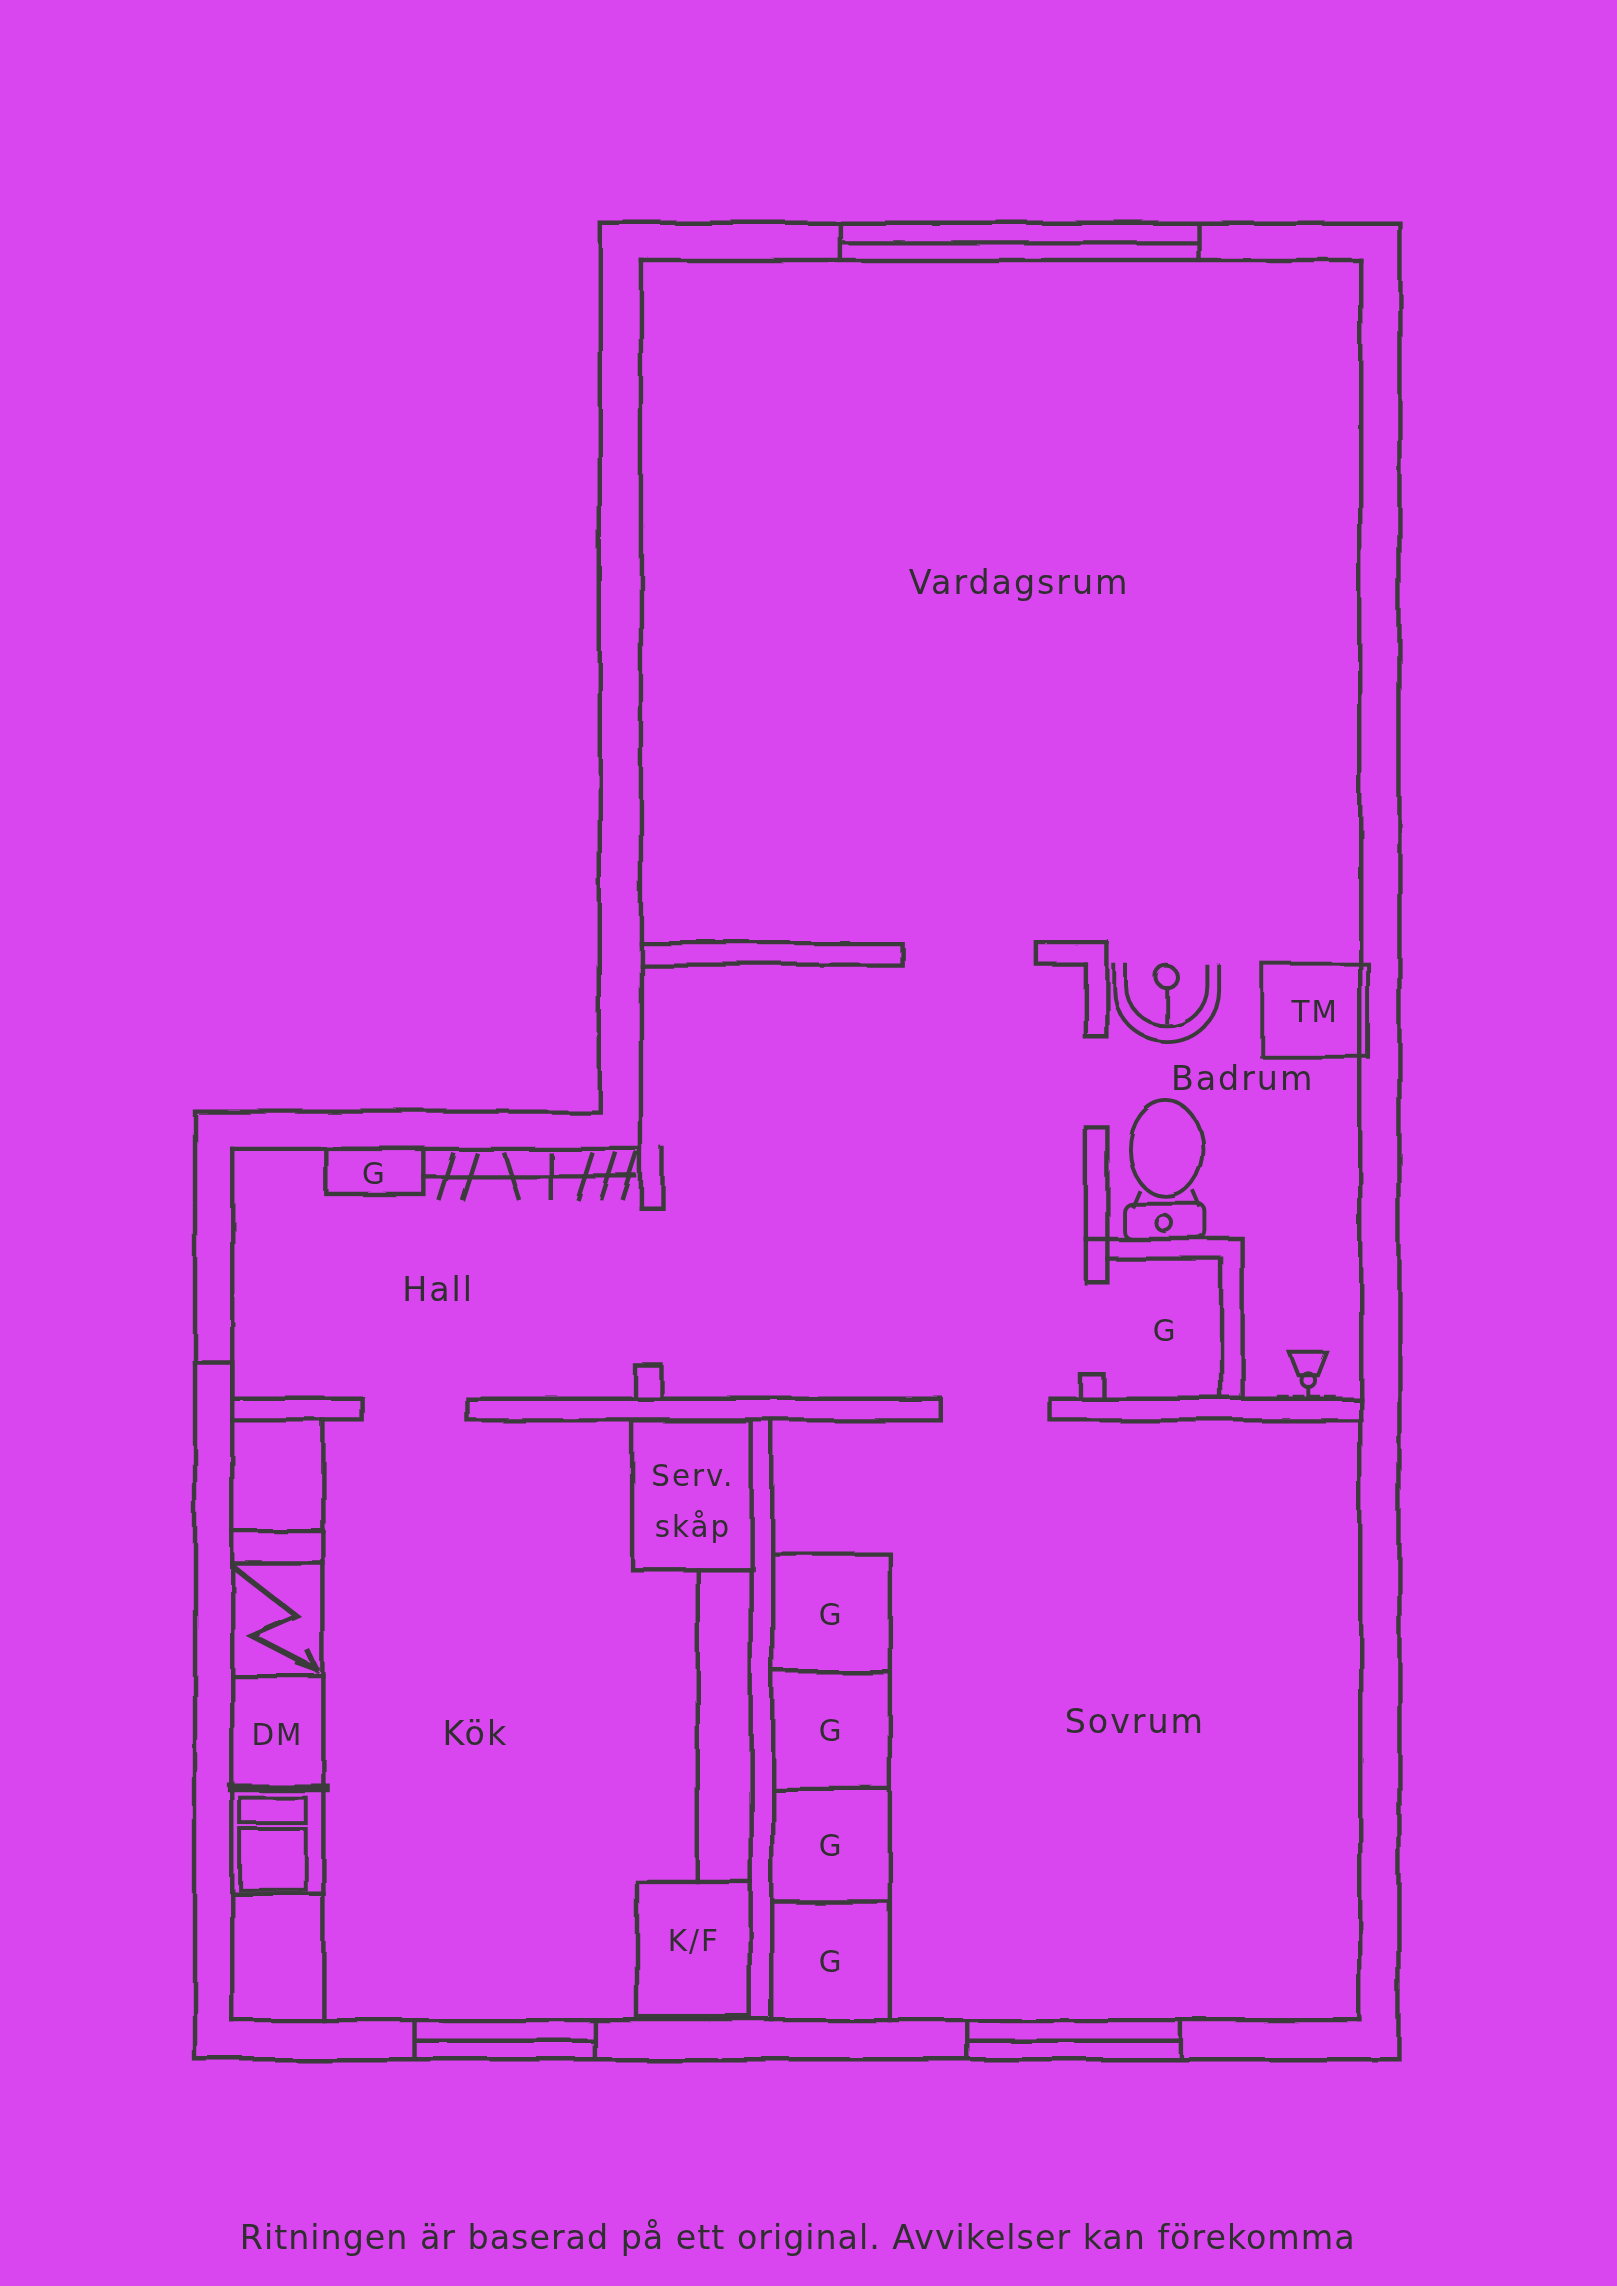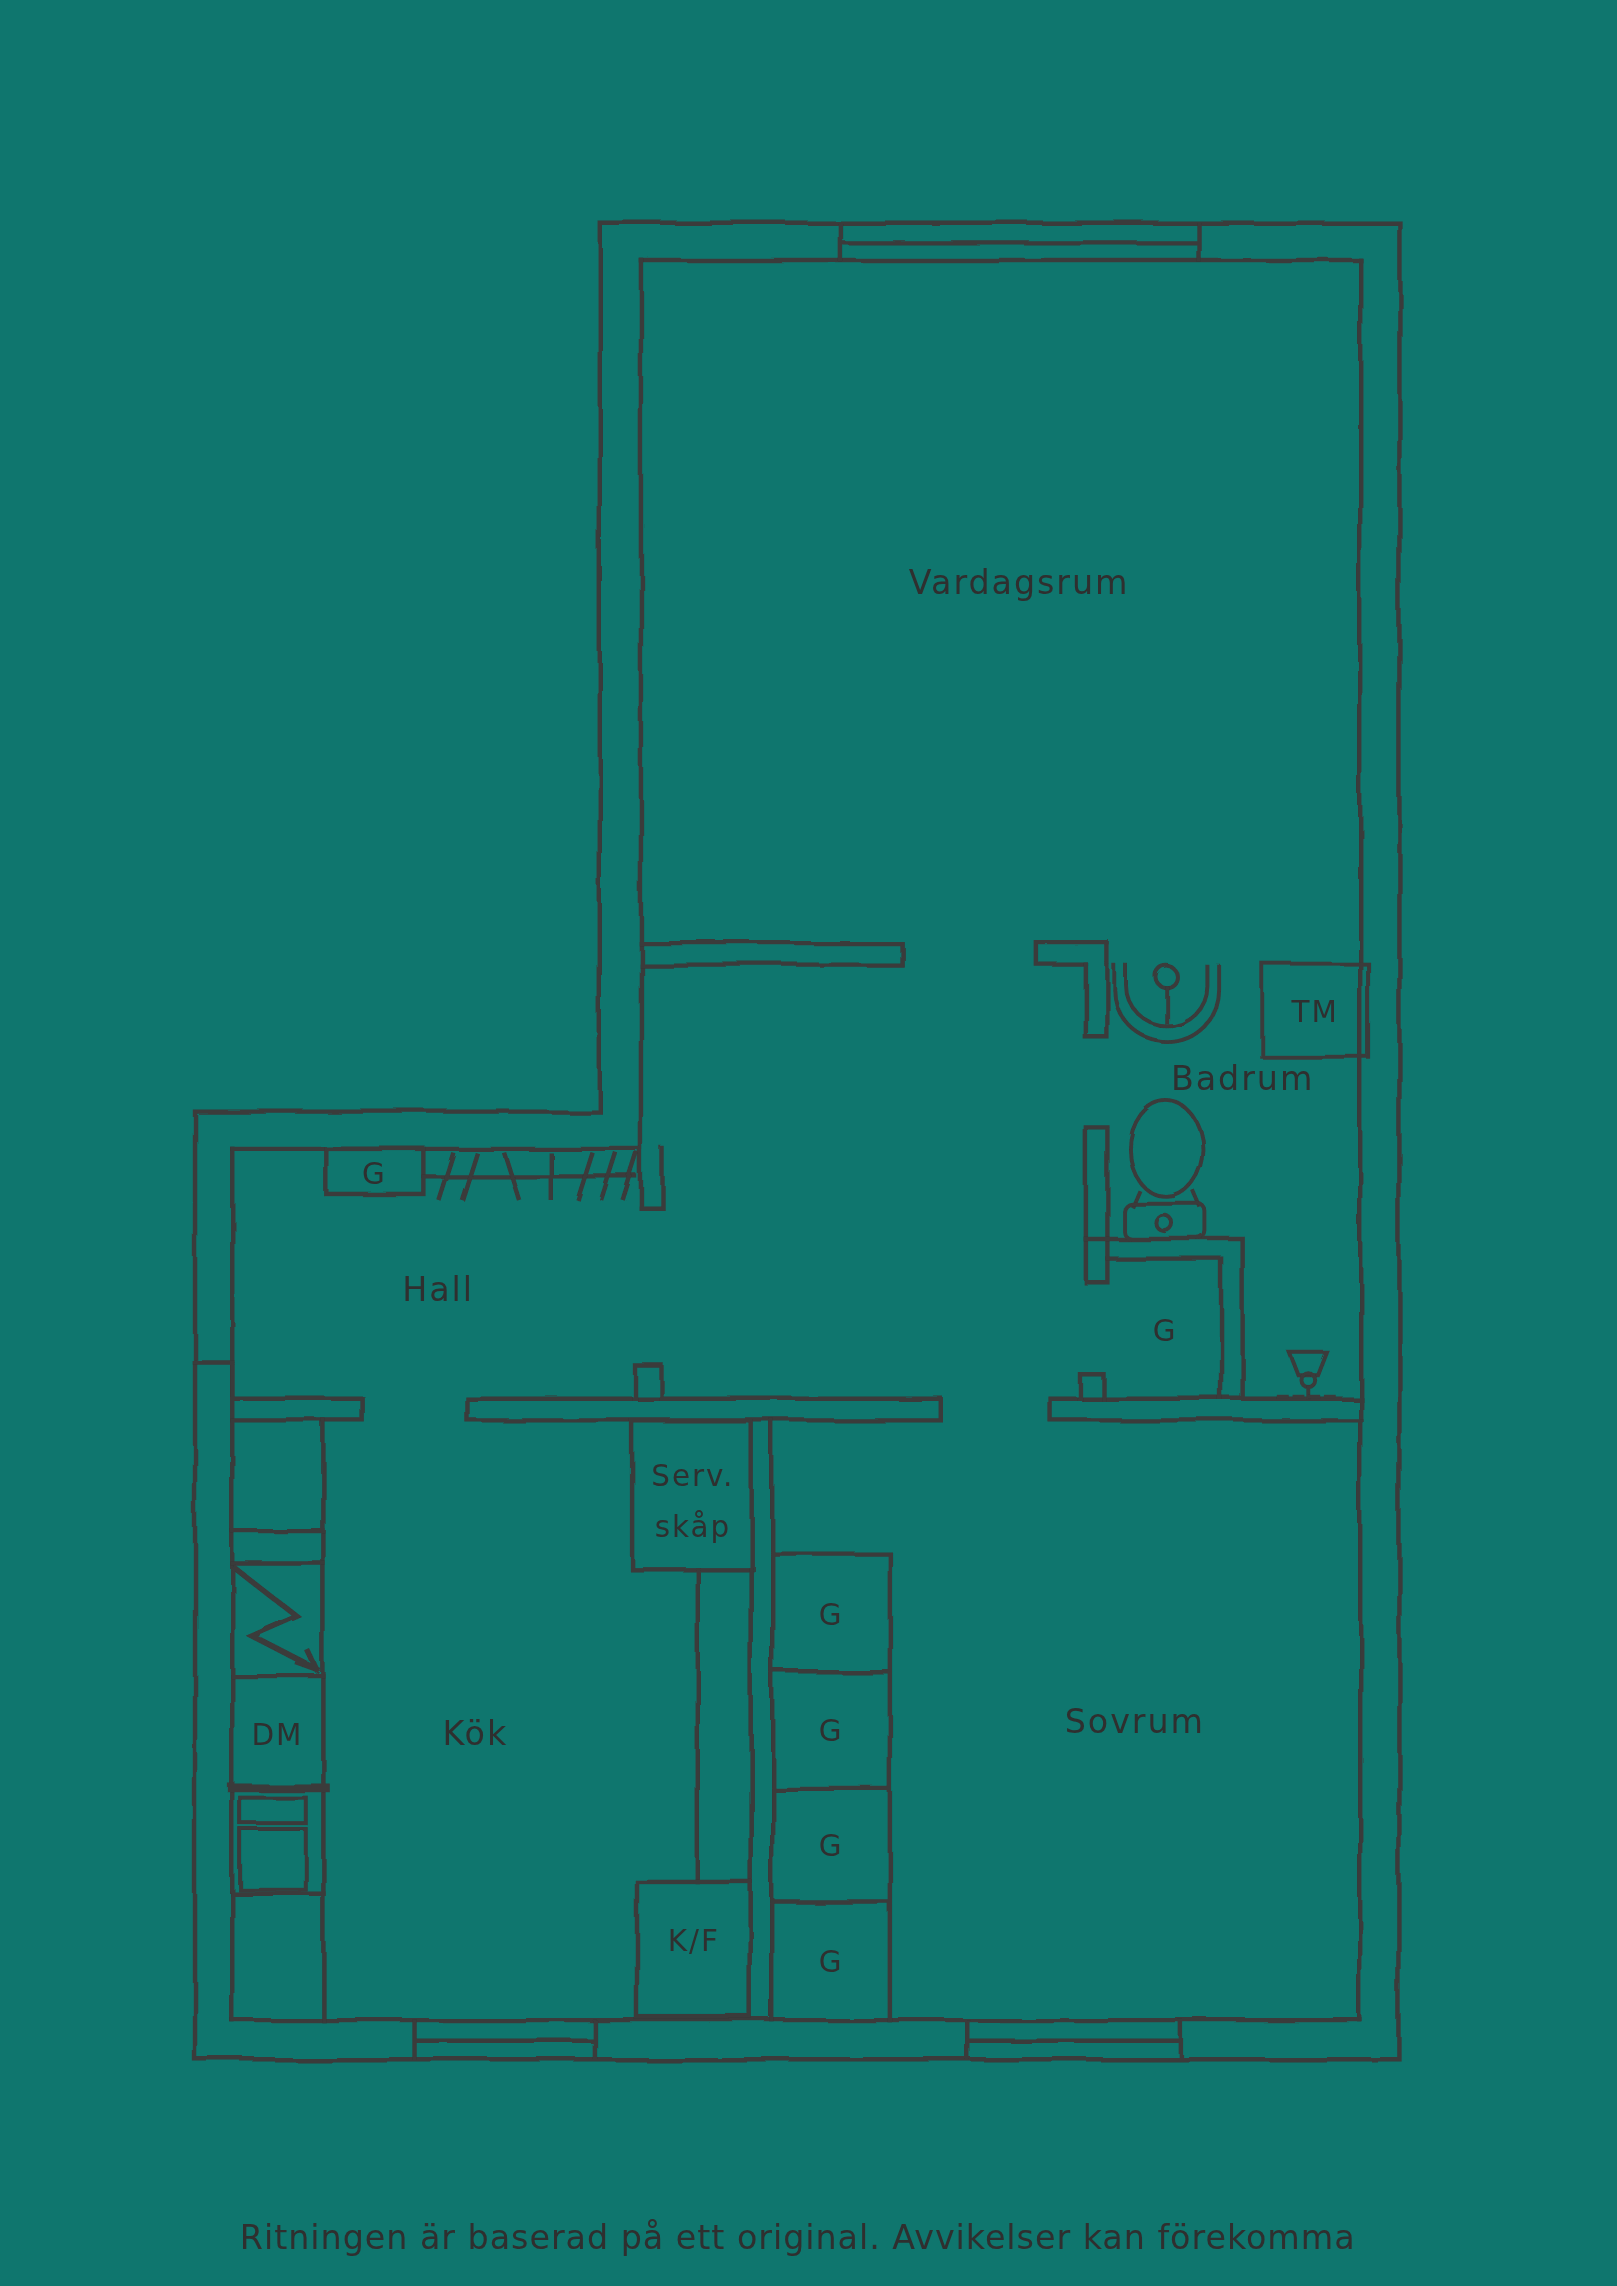--- a/index.html
+++ b/index.html
@@ -4,21 +4,21 @@
 <style>
   html, body {
     margin: 0;
     padding: 0;
     background: #ffffff;
   }
   #page {
     position: relative;
     width: 1617px;
     height: 2287px;
-    background: #0f766e;
+    background: #d946ef;
     font-family: "DejaVu Sans", "Liberation Sans", sans-serif;
     overflow: hidden;
   }
   svg { display: block; }
   .walls, .fixtures {
     fill: none;
     stroke-linecap: square;
     stroke-linejoin: miter;
   }
   .lbl {

